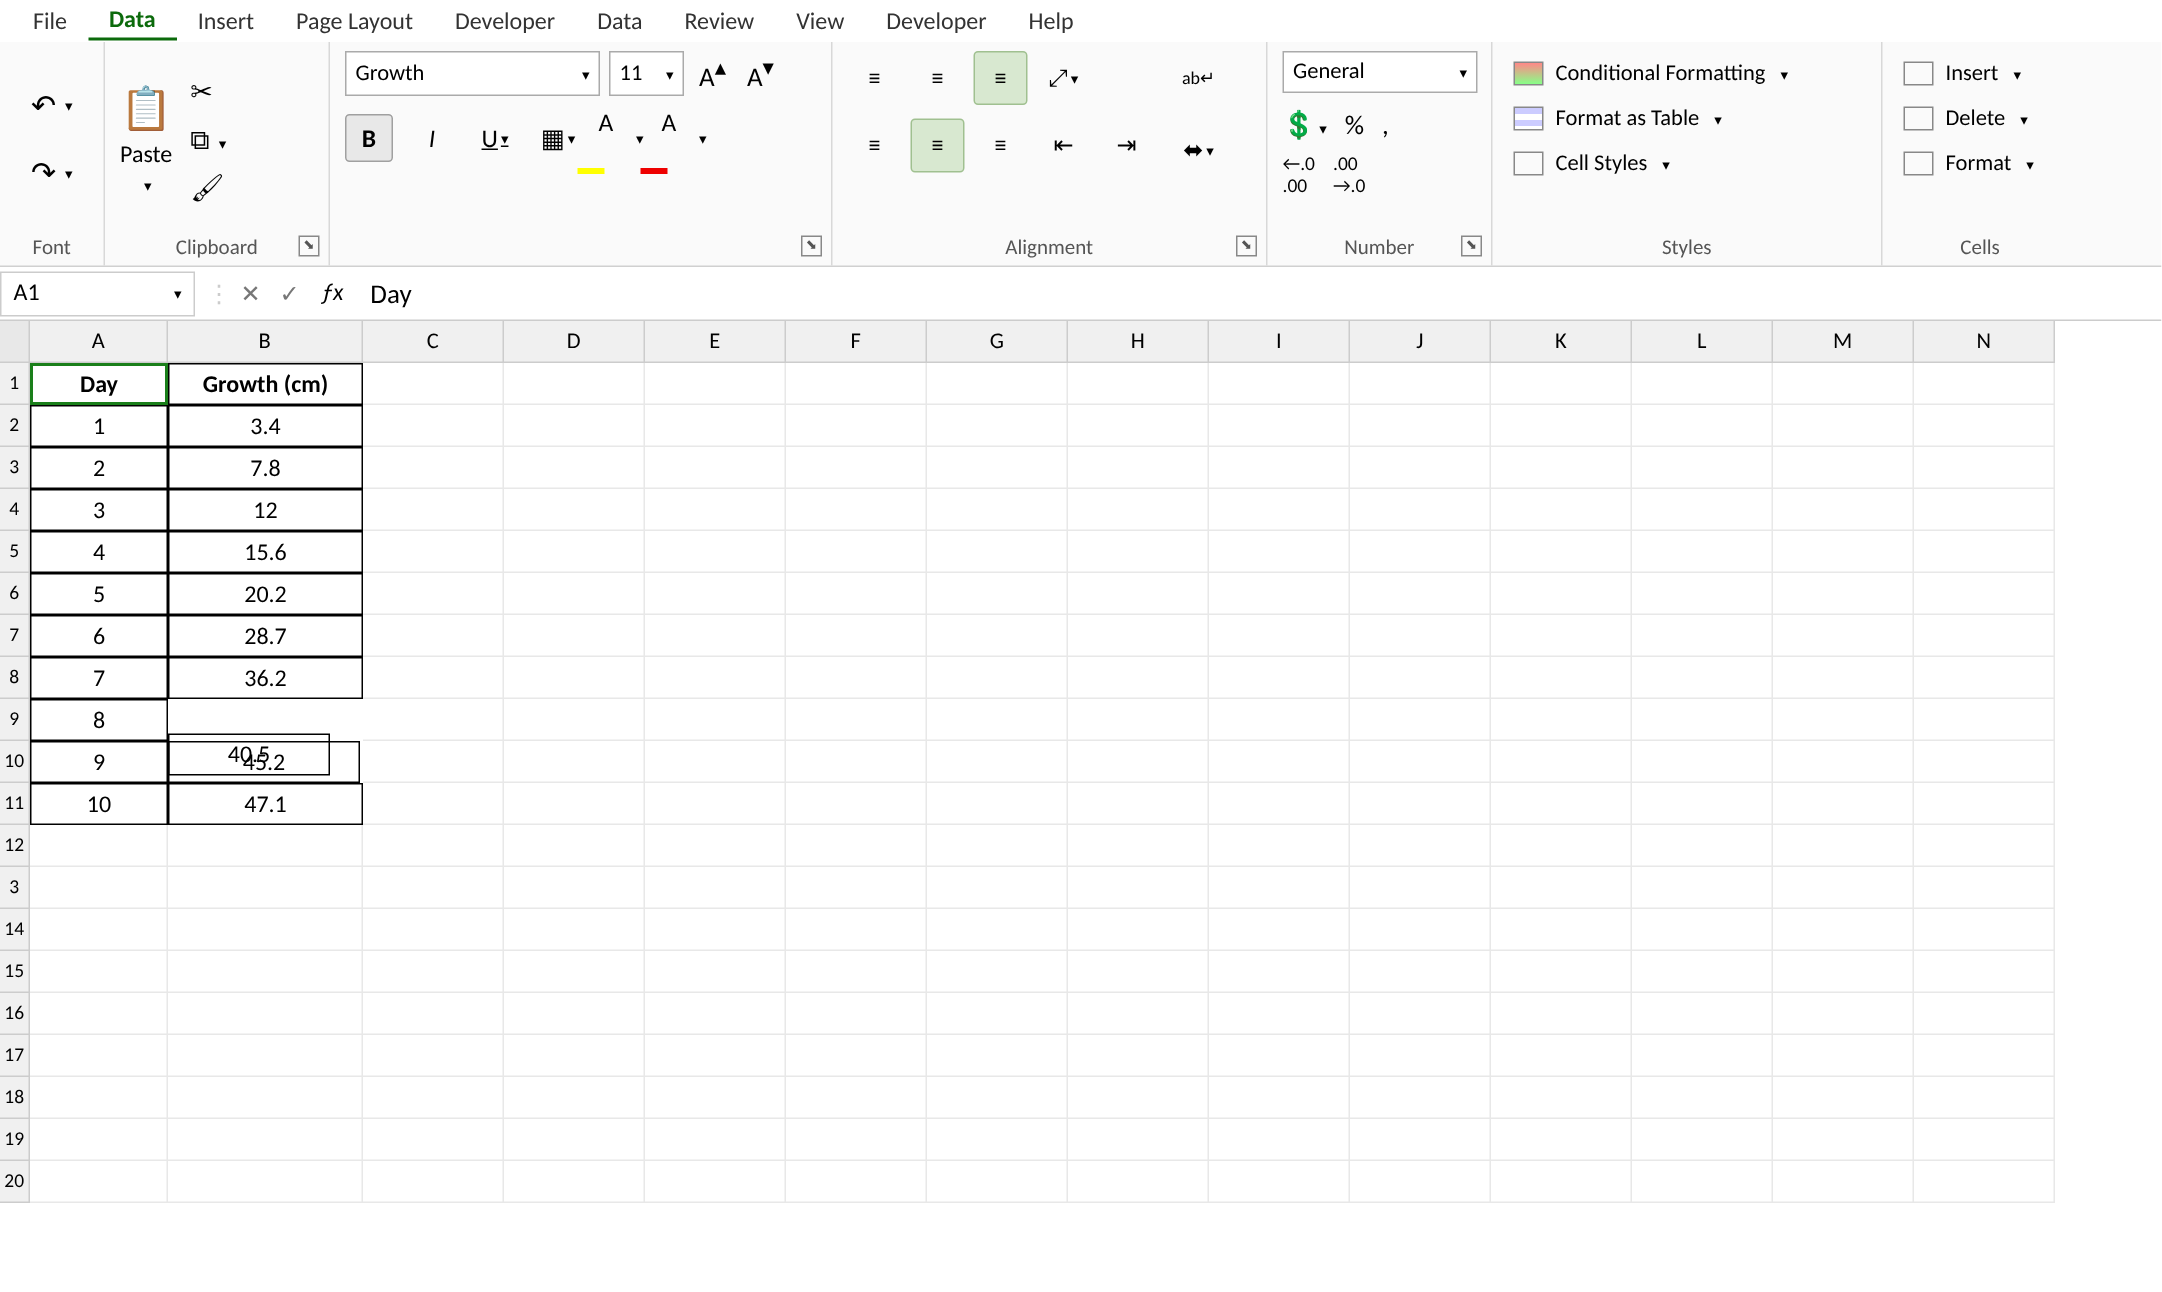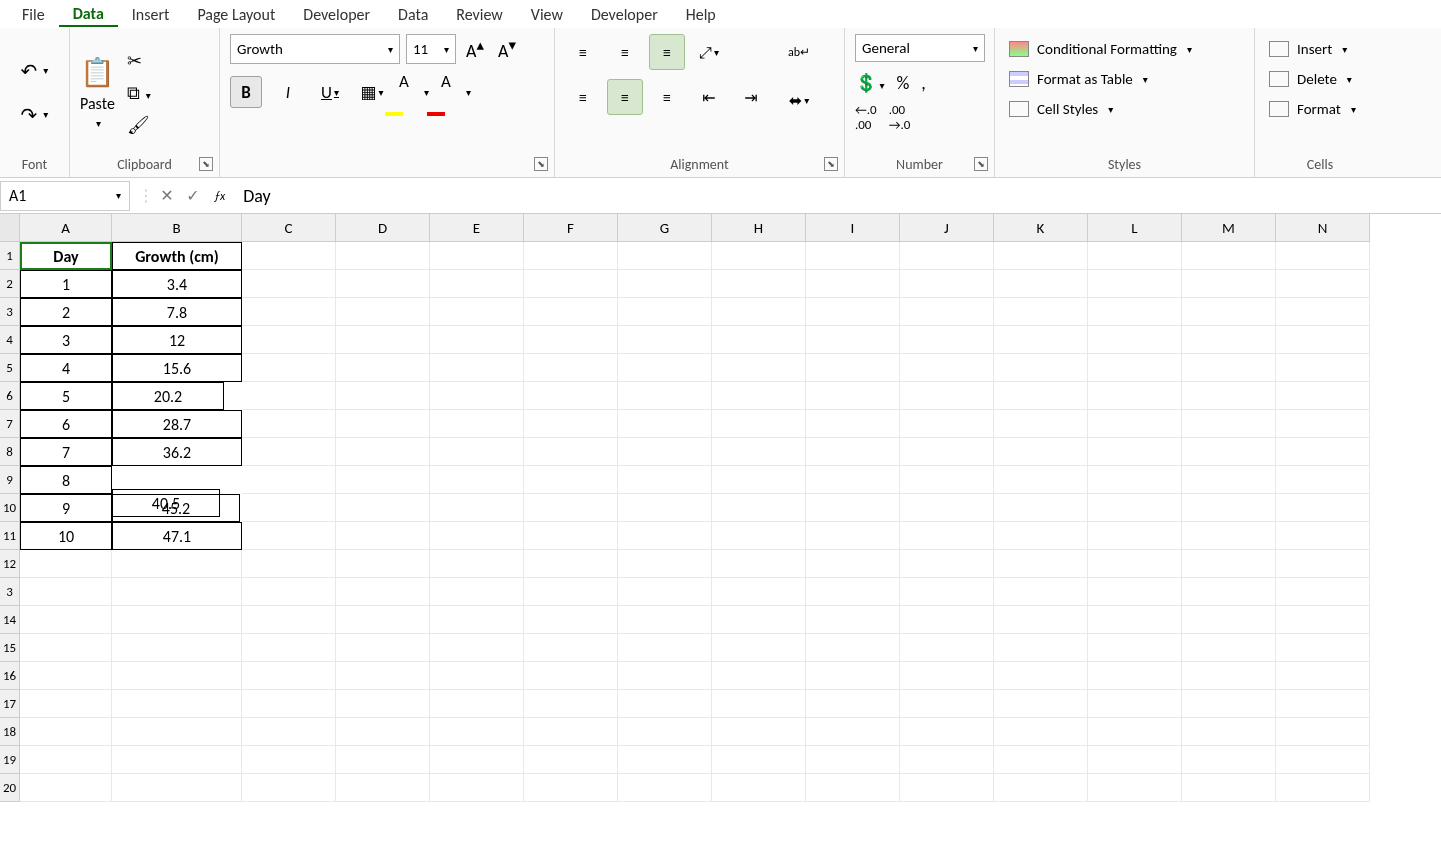--- a/index.html
+++ b/index.html
@@ -57,21 +57,21 @@
 .style-icon { width: 20px; height: 16px; border: 1px solid #888; display: inline-block; }
 
 
 .cells-group { width: 130px; border-right: none; }
 .cell-btn { display: flex; align-items: center; gap: 8px; font-size: 15px; padding: 6px 4px; cursor: pointer; }
 
 
 .formula-bar { display: flex; align-items: center; height: 36px; border-bottom: 1px solid #ccc; background: #fff; }
 .name-box { width: 130px; height: 30px; border: 1px solid #ccc; padding: 0 8px; display: flex; align-items: center; justify-content: space-between; font-size: 16px; margin-right: 8px; cursor: pointer; }
 .fb-btn { width: 26px; text-align: center; font-size: 16px; cursor: pointer; color: #777; }
-.fx { font-style: italic; font-size: 12px; padding: 0 8px; }
+.fx { font-style: italic; font-size: 16px; padding: 0 8px; }
 .formula-input { flex: 1; height: 30px; border: none; padding: 0 10px; font-size: 18px; outline: none; }
 
 
 .grid-wrap { position: relative; height: calc(861px - 28px - 150px - 36px); overflow: hidden; }
 .corner { position: absolute; top:0; left:0; width: 20px; height: 28px; background: #e8e8e8; border-right: 1px solid #ccc; border-bottom: 1px solid #ccc; }
 .col-headers { position: absolute; top: 0; left: 20px; right: 0; height: 28px; display: flex; }
 .col-h { border-right: 1px solid #ccc; border-bottom: 1px solid #ccc; background: #f0f0f0; text-align: center; line-height: 28px; font-size: 15px; cursor: pointer; }
 .row-headers { position: absolute; top: 28px; left: 0; width: 20px; bottom: 0; }
 .row-h { height: 28px; border-bottom: 1px solid #ccc; border-right: 1px solid #ccc; background: #f0f0f0; text-align: center; line-height: 28px; font-size: 13px; cursor: pointer; }
 .cells { position: absolute; top: 28px; left: 20px; right: 0; bottom: 0; }
@@ -350,21 +350,21 @@
       <div class="cell" style="left: 504px; top: 112px; width: 94px;"></div>
       <div class="cell" style="left: 598px; top: 112px; width: 94px;"></div>
       <div class="cell" style="left: 692px; top: 112px; width: 94px;"></div>
       <div class="cell" style="left: 786px; top: 112px; width: 94px;"></div>
       <div class="cell" style="left: 880px; top: 112px; width: 94px;"></div>
       <div class="cell" style="left: 974px; top: 112px; width: 94px;"></div>
       <div class="cell" style="left: 1068px; top: 112px; width: 94px;"></div>
       <div class="cell" style="left: 1162px; top: 112px; width: 94px;"></div>
       <div class="cell" style="left: 1256px; top: 112px; width: 94px;"></div>
       <div class="cell data-cell" style="left: 0px; top: 140px; width: 92px;">5</div>
-      <div class="cell data-cell" style="left: 92px; top: 140px; width: 112px;">20.2</div>
+      <div class="cell data-cell" style="left: 92px; top: 140px; width: 130px;">20.2</div>
       <div class="cell" style="left: 222px; top: 140px; width: 94px;"></div>
       <div class="cell" style="left: 316px; top: 140px; width: 94px;"></div>
       <div class="cell" style="left: 410px; top: 140px; width: 94px;"></div>
       <div class="cell" style="left: 504px; top: 140px; width: 94px;"></div>
       <div class="cell" style="left: 598px; top: 140px; width: 94px;"></div>
       <div class="cell" style="left: 692px; top: 140px; width: 94px;"></div>
       <div class="cell" style="left: 786px; top: 140px; width: 94px;"></div>
       <div class="cell" style="left: 880px; top: 140px; width: 94px;"></div>
       <div class="cell" style="left: 974px; top: 140px; width: 94px;"></div>
       <div class="cell" style="left: 1068px; top: 140px; width: 94px;"></div>

